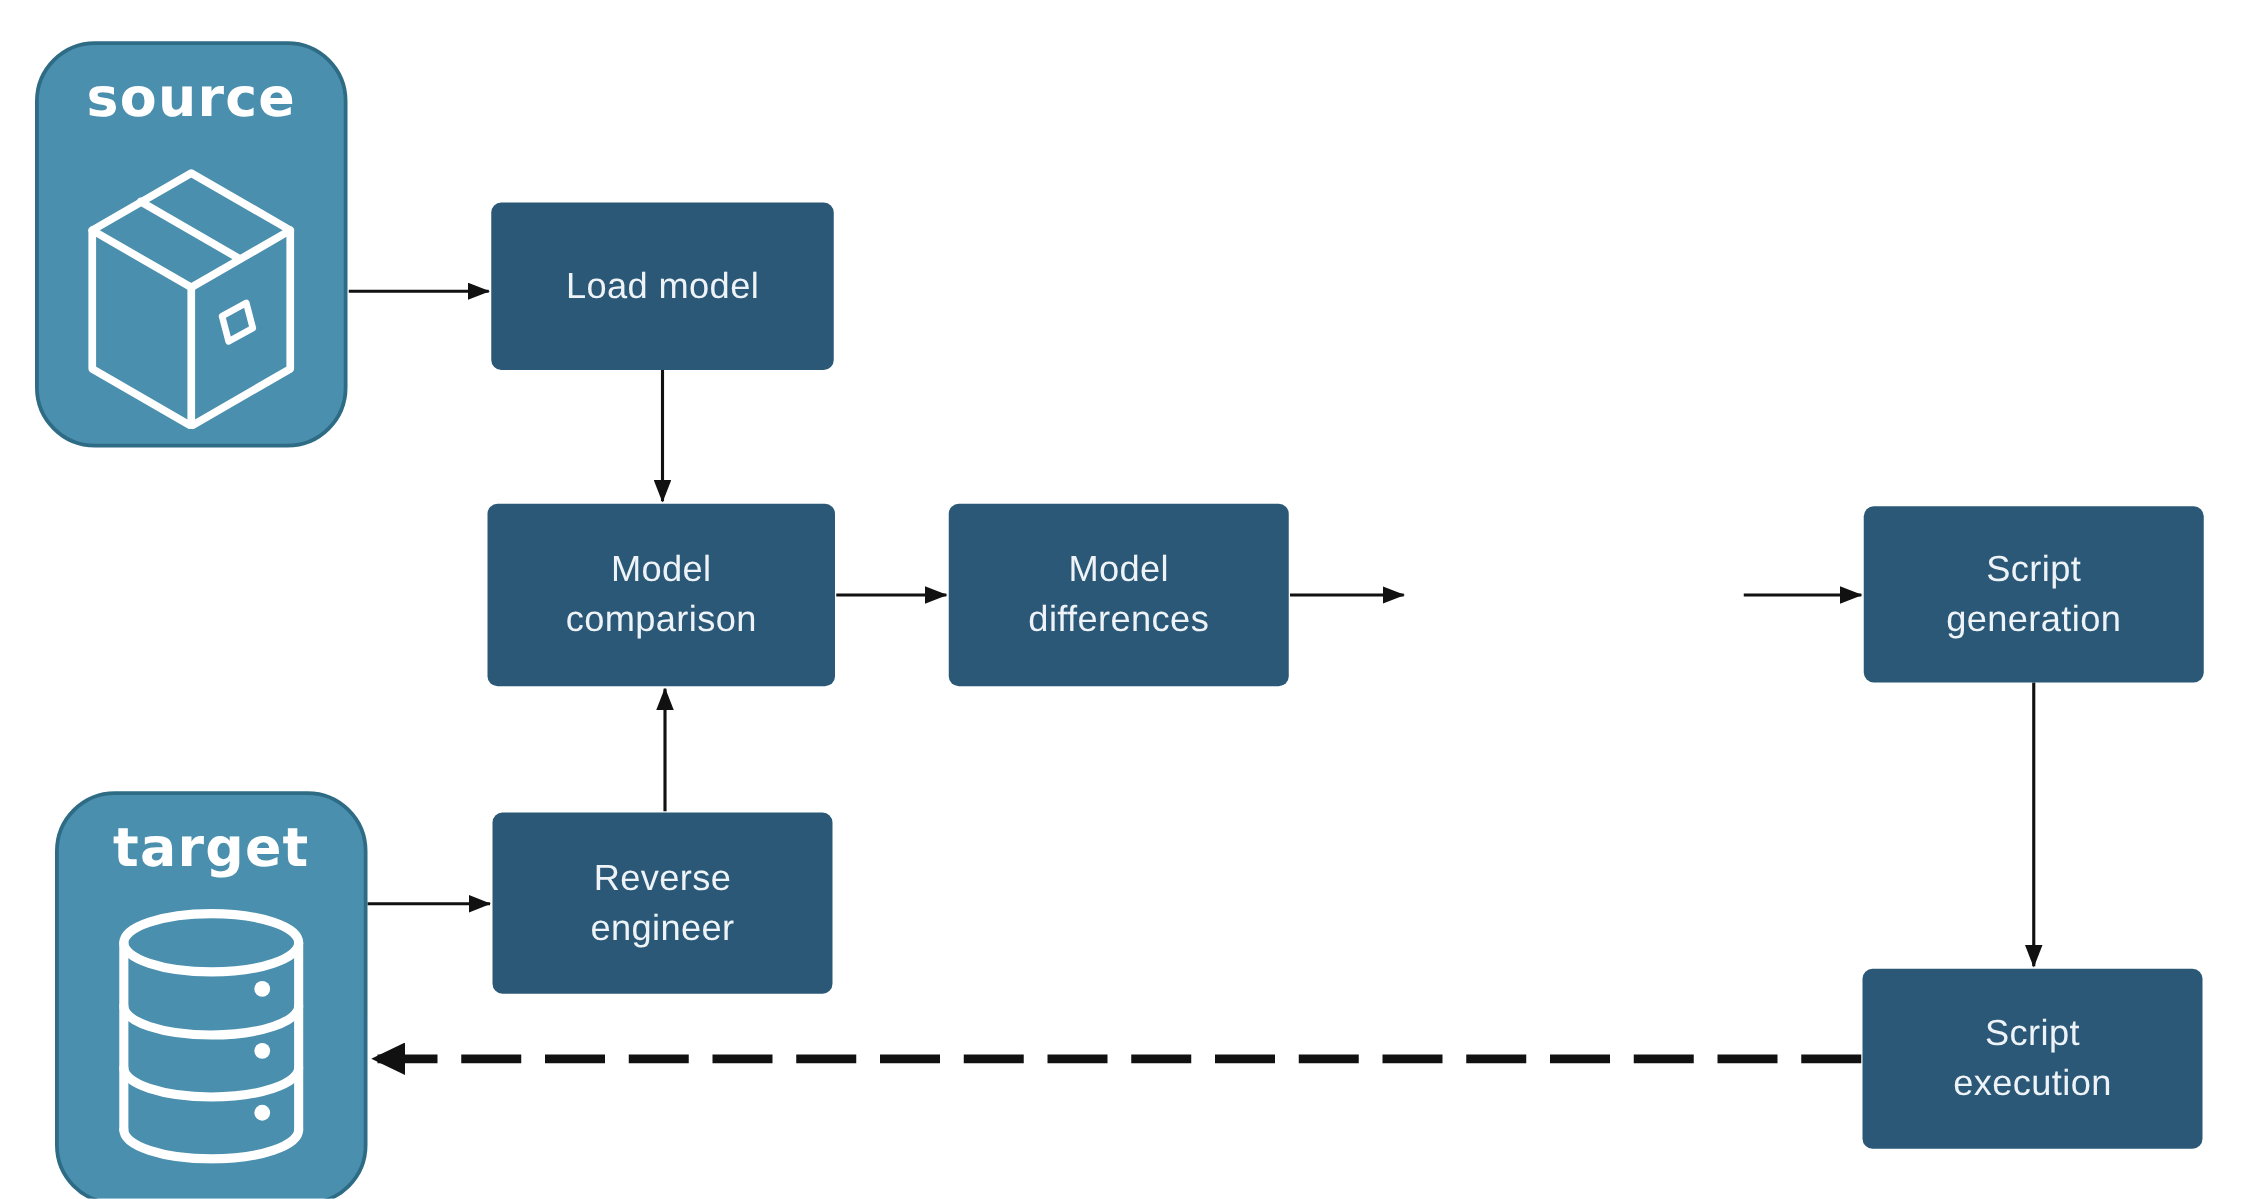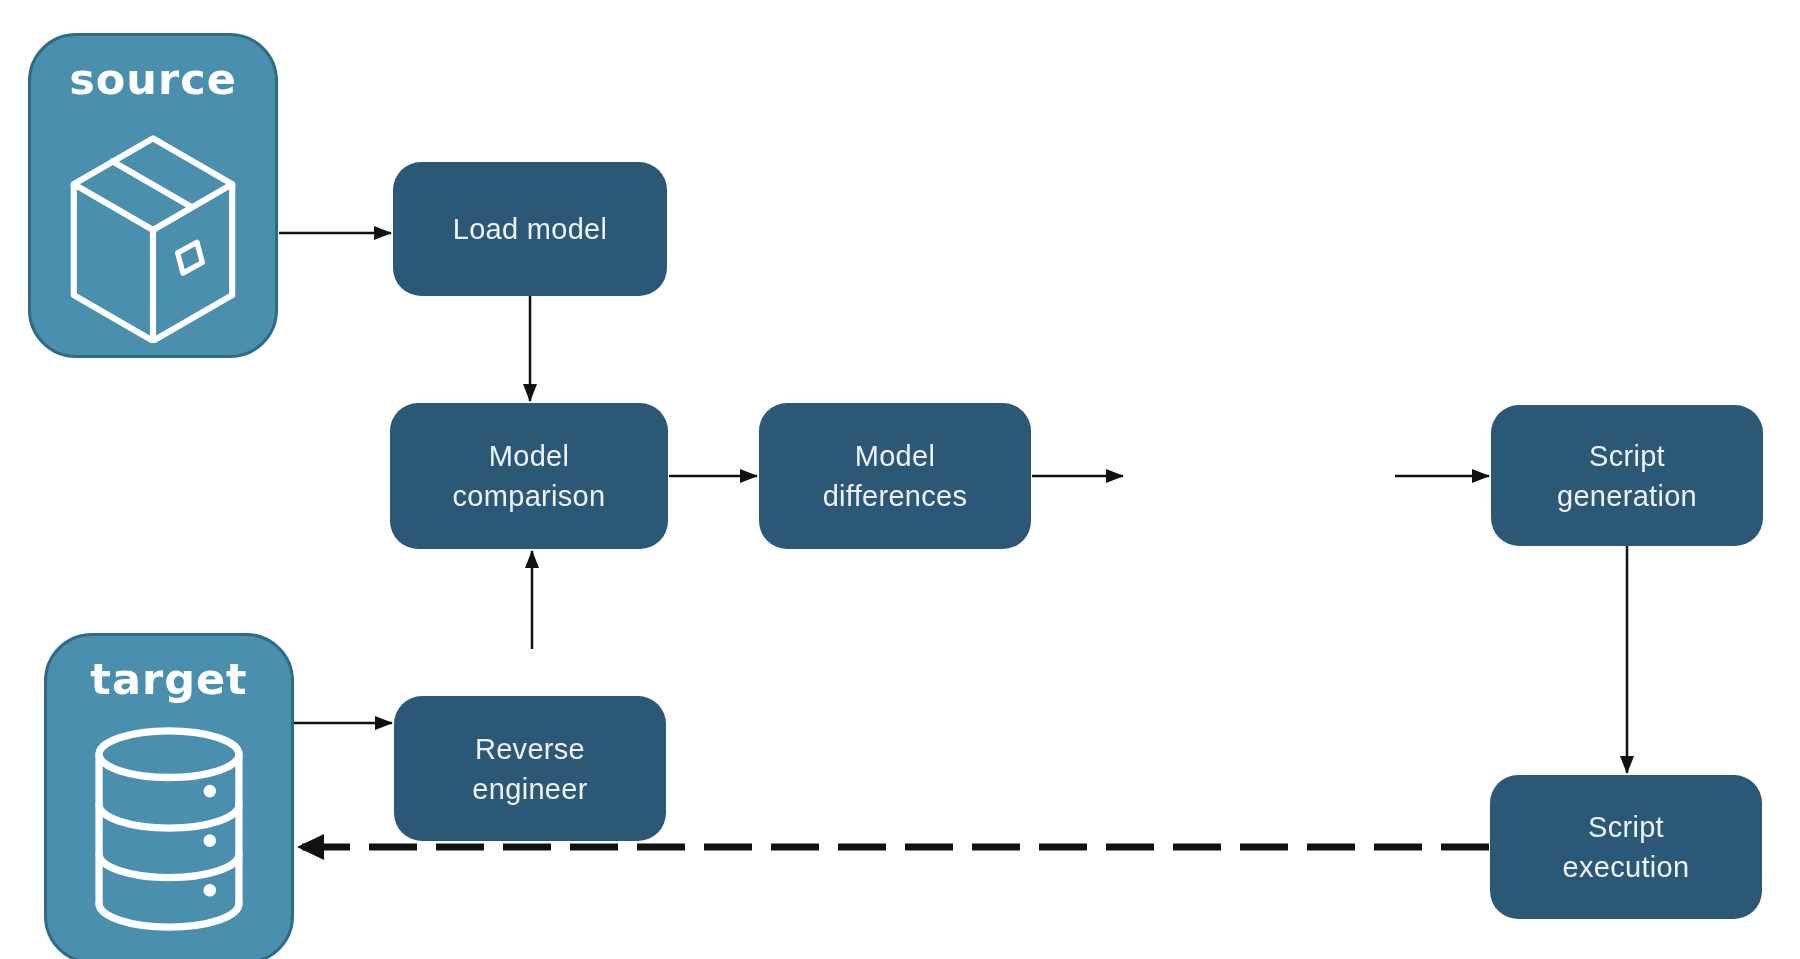--- a/index.html
+++ b/index.html
@@ -45,21 +45,21 @@
     color:var(--endpoint-label-text);
     margin-top:20px;
     letter-spacing:1px;
   }
   .endpoint-icon{
     margin-top:28px;
   }
   .node{
     position:absolute;
     background:var(--node-fill);
-    border-radius:28px;
+    border-radius:8px;
     display:flex;
     align-items:center;
     justify-content:center;
     text-align:center;
   }
   .node-label{
     color:var(--node-text);
     font-size:29px;
     line-height:40px;
     white-space:pre-line;
@@ -130,21 +130,21 @@
     <div class="node-label">Model
 differences</div>
   </div>
 
 
   <div class="node" style="left:1491px;top:405px;width:272px;height:141px;">
     <div class="node-label">Script
 generation</div>
   </div>
 
-  <div class="node" style="left:394px;top:650px;width:272px;height:145px;margin-top:46px;">
+  <div class="node" style="left:394px;top:650px;width:272px;height:145px;">
     <div class="node-label">Reverse
 engineer</div>
   </div>
 
   <div class="node" style="left:1490px;top:775px;width:272px;height:144px;">
     <div class="node-label">Script
 execution</div>
   </div>
 
 </div>

